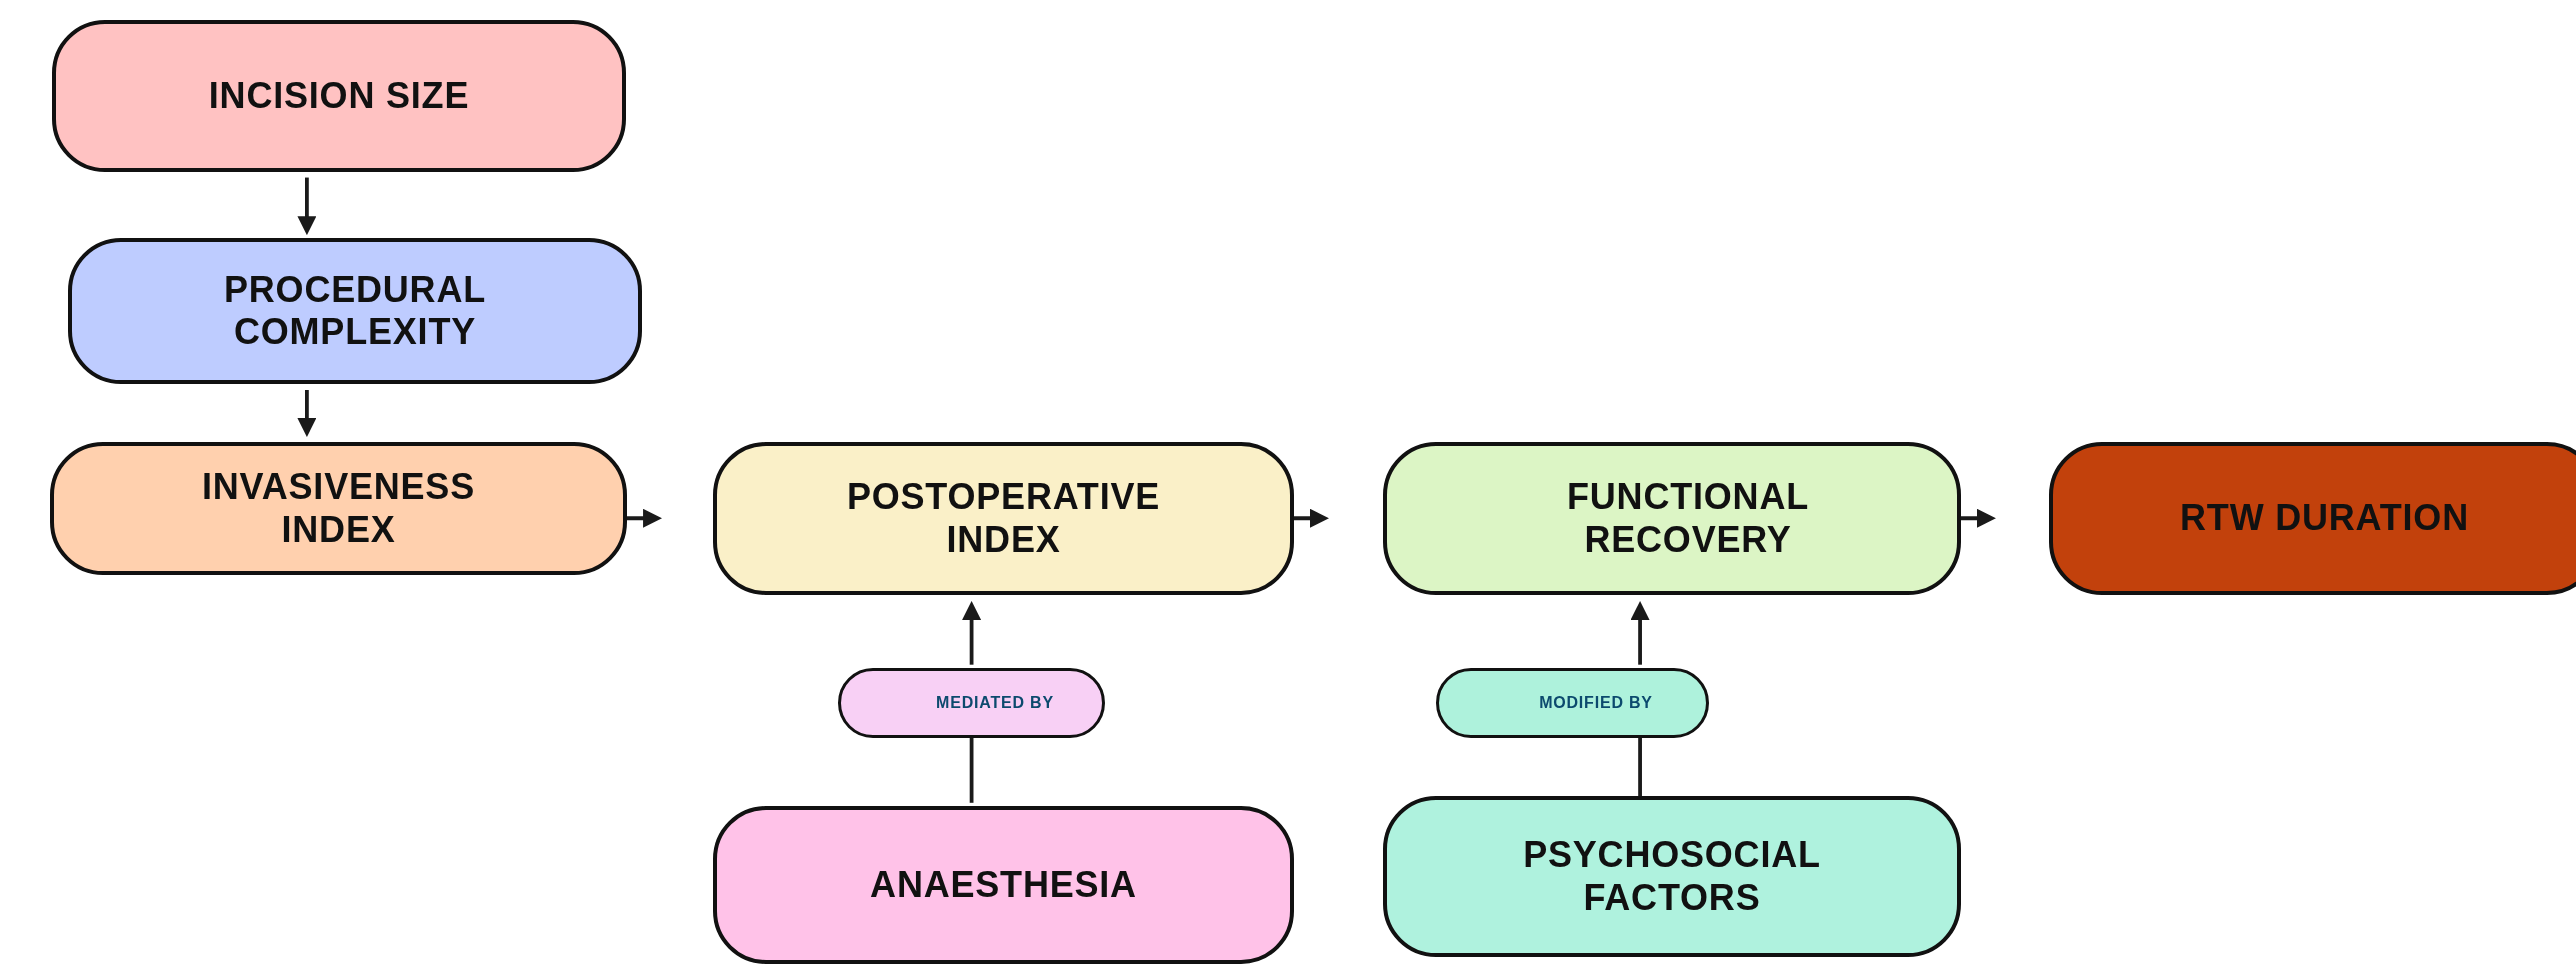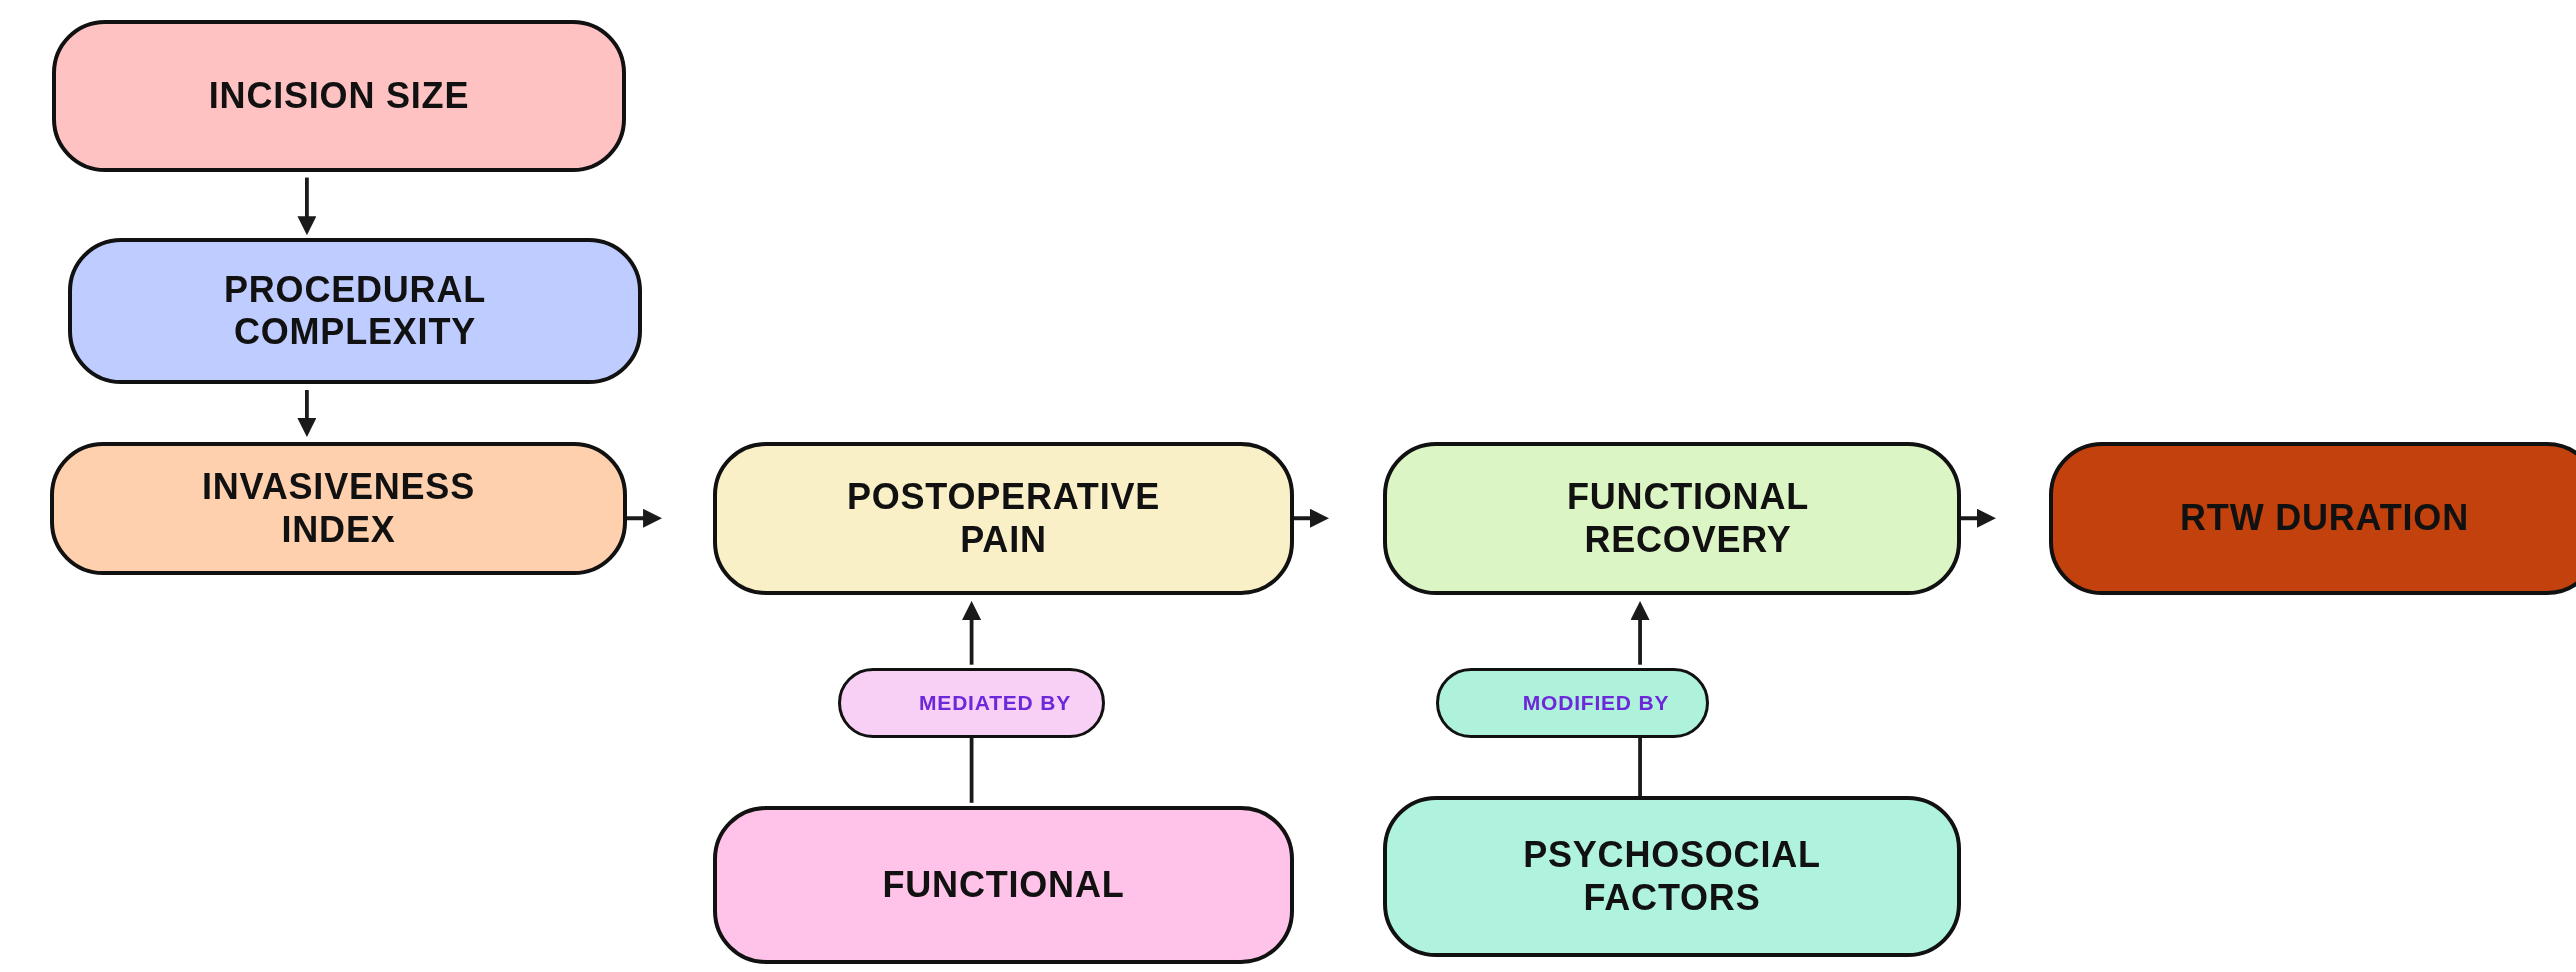--- a/index.html
+++ b/index.html
@@ -37,23 +37,23 @@
     border-radius: 35px;
     display: flex;
     align-items: center;
     justify-content: center;
     text-align: center;
     box-sizing: border-box;
     color: #111111;
   }
   .pill .label {
     font-weight: 700;
-    font-size: 21px;
+    font-size: 16px;
     letter-spacing: 0.8px;
-    color: #6d28d9;
+    color: #0c4a6e;
     padding-left: 47px;
   }
   svg.edges {
     position: absolute;
     left: 0; top: 0;
     width: 2576px;
     height: 972px;
     pointer-events: none;
   }
   svg.edges line { stroke: #1a1a1a; stroke-width: 5; }
@@ -86,37 +86,37 @@
 
   <div class="node" style="left: 36px; top: 238px; width: 574px; height: 146px; background-color: rgb(190, 204, 255);">
     <span class="label">PROCEDURAL COMPLEXITY</span>
   </div>
 
   <div class="node" style="left: 18px; top: 442px; width: 577px; height: 133px; background-color: rgb(255, 208, 174);">
     <span class="label">INVASIVENESS INDEX</span>
   </div>
 
   <div class="node" style="left: 681px; top: 442px; width: 581px; height: 153px; background-color: rgb(250, 240, 200);">
-    <span class="label">POSTOPERATIVE PAIN</span>
+    <span class="label">POSTOPERATIVE INDEX</span>
   </div>
 
   <div class="node" style="left: 1351px; top: 442px; width: 578px; height: 153px; background-color: rgb(220, 245, 197); padding-left: 32px;">
     <span class="label">FUNCTIONAL RECOVERY</span>
   </div>
 
   <div class="node" style="left: 2017px; top: 442px; width: 551px; height: 153px; background-color: #c2410c;">
     <span class="label">RTW DURATION</span>
   </div>
 
   <div class="pill" style="left: 838px; top: 668px; width: 267px; height: 70px; background-color: rgb(248, 208, 245);">
     <span class="label">MEDIATED BY</span>
   </div>
 
   <div class="node" style="left: 681px; top: 806px; width: 581px; height: 158px; background-color: rgb(255, 194, 232);">
-    <span class="label">FUNCTIONAL</span>
+    <span class="label">ANAESTHESIA</span>
   </div>
 
   <div class="pill" style="left: 1436px; top: 668px; width: 273px; height: 70px; background-color: rgb(174, 242, 220);">
     <span class="label">MODIFIED BY</span>
   </div>
 
   <div class="node" style="left: 1351px; top: 796px; width: 578px; height: 161px; background-color: rgb(175, 242, 222);">
     <span class="label">PSYCHOSOCIAL FACTORS</span>
   </div>
 

